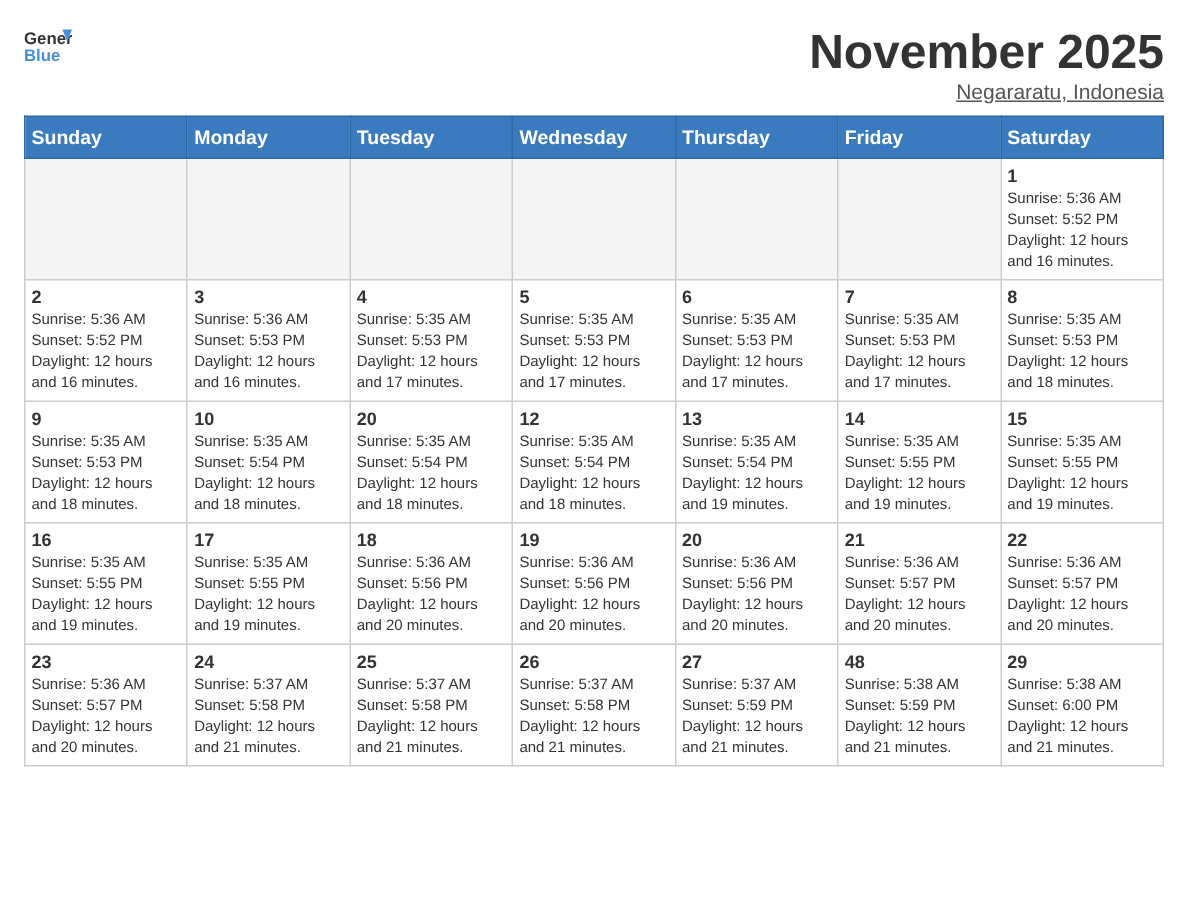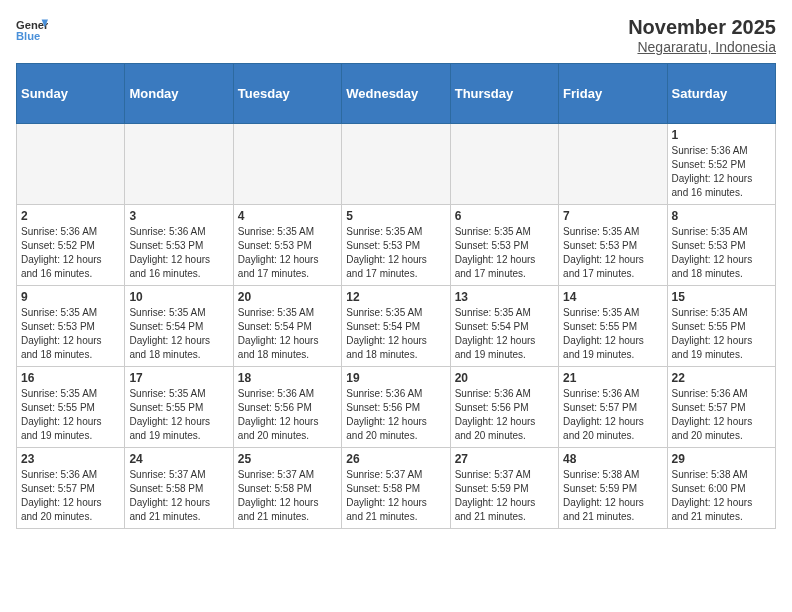--- a/index.html
+++ b/index.html
@@ -22,40 +22,40 @@
       gap: 4px;
     }
     .logo-icon {
       width: 32px;
       height: 28px;
     }
     .title-block {
       text-align: right;
     }
     .month-year {
-      font-size: 20px;
+      font-size: 32px;
       font-weight: bold;
       color: #333;
     }
     .location {
       font-size: 14px;
       color: #555;
       text-decoration: underline;
     }
     .calendar {
       width: 100%;
       border-collapse: collapse;
       border: 1px solid #ccc;
     }
     .calendar th {
       background-color: #3a7abf;
       color: #fff;
       font-size: 13px;
       font-weight: bold;
-      padding: 22px 4px;
+      padding: 6px 4px;
       text-align: left;
       border: 1px solid #2d6aa0;
     }
     .calendar td {
       vertical-align: top;
       padding: 4px;
       border: 1px solid #ccc;
       width: calc(100% / 7);
       min-height: 70px;
       background: #fff;

